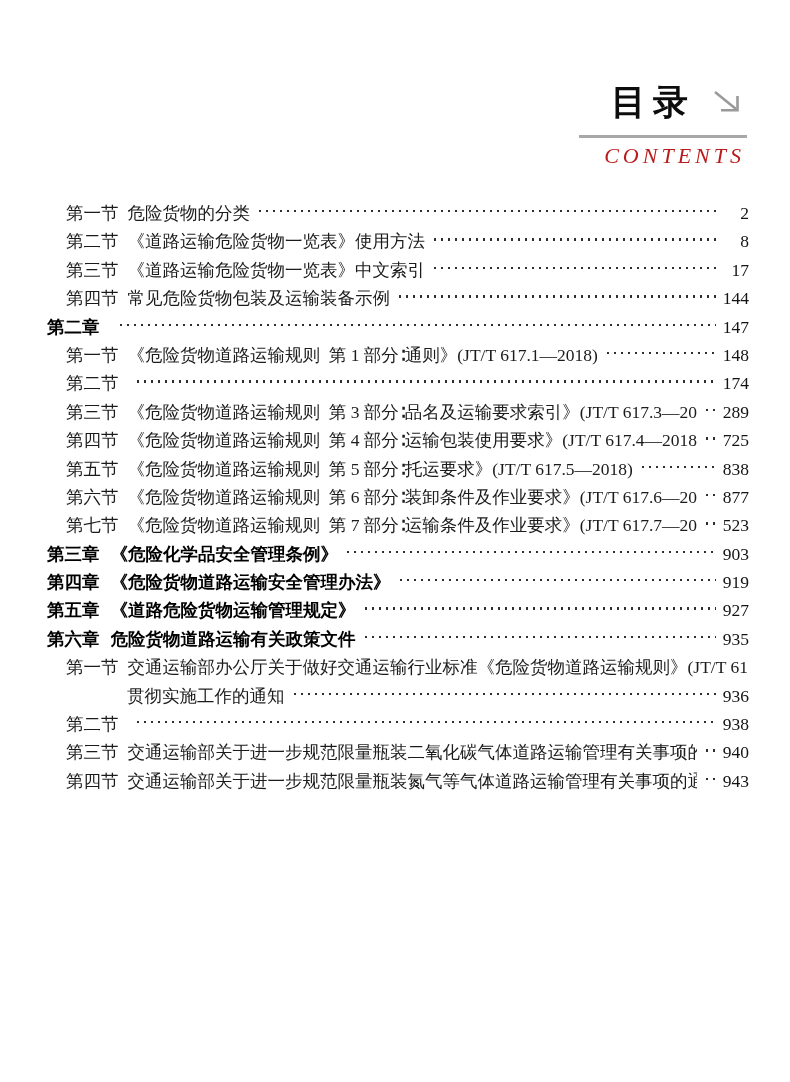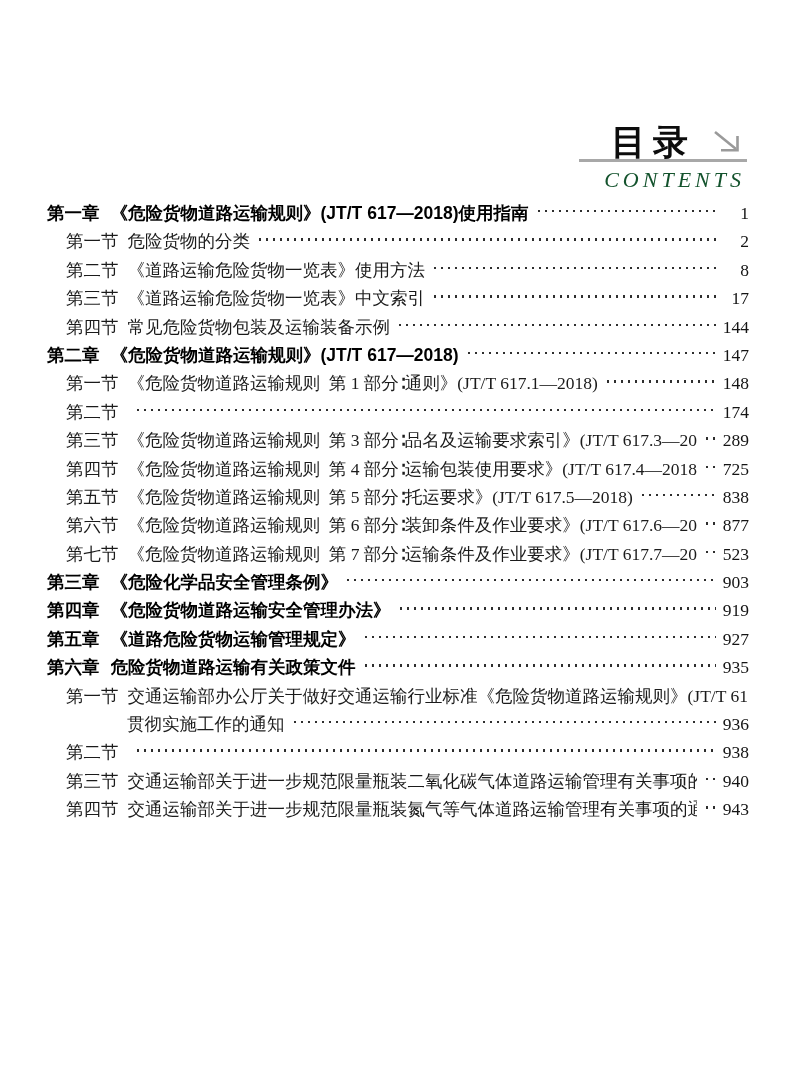--- a/index.html
+++ b/index.html
@@ -19,42 +19,41 @@
     position: absolute;
     top: 84px;
     right: 43px;
     width: 168px;
   }
   .header-title-row {
     display: flex;
     align-items: center;
     justify-content: flex-end;
     gap: 16px;
-    padding: 0 4px 0 0;
+    padding: 0 4px 16px 0;
     border-bottom: 3px solid #a8a8a8;
-    margin-top: 40px;
   }
   .header-title {
     font-family: "Liberation Sans", "DejaVu Sans", sans-serif;
     font-weight: 900;
     font-size: 35px;
     line-height: 1;
     letter-spacing: 7px;
     color: #0c0c0c;
     white-space: nowrap;
   }
   .arrow-icon { display: block; }
   .header-subtitle {
     margin-top: 5px;
     text-align: right;
     font-family: "Liberation Serif", "DejaVu Serif", serif;
     font-style: italic;
     font-size: 22px;
     letter-spacing: 4px;
-    color: #14532d;
+    color: #b91c1c;
     white-space: nowrap;
     padding-right: 2px;
   }
 
   
   .toc {
     position: absolute;
     top: 199px;
     left: 47px;
     width: 702px;
@@ -110,26 +109,25 @@
       <span class="header-title">目录</span>
       <svg class="arrow-icon" width="32" height="26" viewBox="0 0 32 26" fill="none">
         <line x1="4" y1="3" x2="25" y2="20" stroke="#9a9a9a" stroke-width="2.6"></line>
         <polyline points="26.5,7 26.5,21.3 10,21.3" stroke="#9a9a9a" stroke-width="2.6" fill="none"></polyline>
       </svg>
     </div>
     <div class="header-subtitle">CONTENTS</div>
   </div>
 
   <div class="toc" id="toc-list">
-      <div class="toc-row chapter"><span class="entry-label">第一章</span><span class="entry-title">《危险货物道路运输规则》(JT/T 617—2018)使用指南</span><span class="dot-leader"></span><span class="page-num">1</span></div>
       <div class="toc-row section"><span class="entry-label">第一节</span><span class="entry-title">危险货物的分类</span><span class="dot-leader"></span><span class="page-num">2</span></div>
       <div class="toc-row section"><span class="entry-label">第二节</span><span class="entry-title">《道路运输危险货物一览表》使用方法</span><span class="dot-leader"></span><span class="page-num">8</span></div>
       <div class="toc-row section"><span class="entry-label">第三节</span><span class="entry-title">《道路运输危险货物一览表》中文索引</span><span class="dot-leader"></span><span class="page-num">17</span></div>
       <div class="toc-row section"><span class="entry-label">第四节</span><span class="entry-title">常见危险货物包装及运输装备示例</span><span class="dot-leader"></span><span class="page-num">144</span></div>
-      <div class="toc-row chapter"><span class="entry-label">第二章</span><span class="entry-title">《危险货物道路运输规则》(JT/T 617—2018)</span><span class="dot-leader"></span><span class="page-num">147</span></div>
+      <div class="toc-row chapter"><span class="entry-label">第二章</span><span class="dot-leader"></span><span class="page-num">147</span></div>
       <div class="toc-row section"><span class="entry-label">第一节</span><span class="entry-title">《危险货物道路运输规则  第 1 部分∶通则》(JT/T 617.1—2018)</span><span class="dot-leader"></span><span class="page-num">148</span></div>
       <div class="toc-row section"><span class="entry-label">第二节</span><span class="dot-leader"></span><span class="page-num">174</span></div>
       <div class="toc-row section"><span class="entry-label">第三节</span><span class="entry-title">《危险货物道路运输规则  第 3 部分∶品名及运输要求索引》(JT/T 617.3—2018)</span><span class="dot-leader"></span><span class="page-num">289</span></div>
       <div class="toc-row section"><span class="entry-label">第四节</span><span class="entry-title">《危险货物道路运输规则  第 4 部分∶运输包装使用要求》(JT/T 617.4—2018)</span><span class="dot-leader"></span><span class="page-num">725</span></div>
       <div class="toc-row section"><span class="entry-label">第五节</span><span class="entry-title">《危险货物道路运输规则  第 5 部分∶托运要求》(JT/T 617.5—2018)</span><span class="dot-leader"></span><span class="page-num">838</span></div>
       <div class="toc-row section"><span class="entry-label">第六节</span><span class="entry-title">《危险货物道路运输规则  第 6 部分∶装卸条件及作业要求》(JT/T 617.6—2018)</span><span class="dot-leader"></span><span class="page-num">877</span></div>
       <div class="toc-row section"><span class="entry-label">第七节</span><span class="entry-title">《危险货物道路运输规则  第 7 部分∶运输条件及作业要求》(JT/T 617.7—2018)</span><span class="dot-leader"></span><span class="page-num">523</span></div>
       <div class="toc-row chapter"><span class="entry-label">第三章</span><span class="entry-title">《危险化学品安全管理条例》</span><span class="dot-leader"></span><span class="page-num">903</span></div>
       <div class="toc-row chapter"><span class="entry-label">第四章</span><span class="entry-title">《危险货物道路运输安全管理办法》</span><span class="dot-leader"></span><span class="page-num">919</span></div>
       <div class="toc-row chapter"><span class="entry-label">第五章</span><span class="entry-title">《道路危险货物运输管理规定》</span><span class="dot-leader"></span><span class="page-num">927</span></div>

